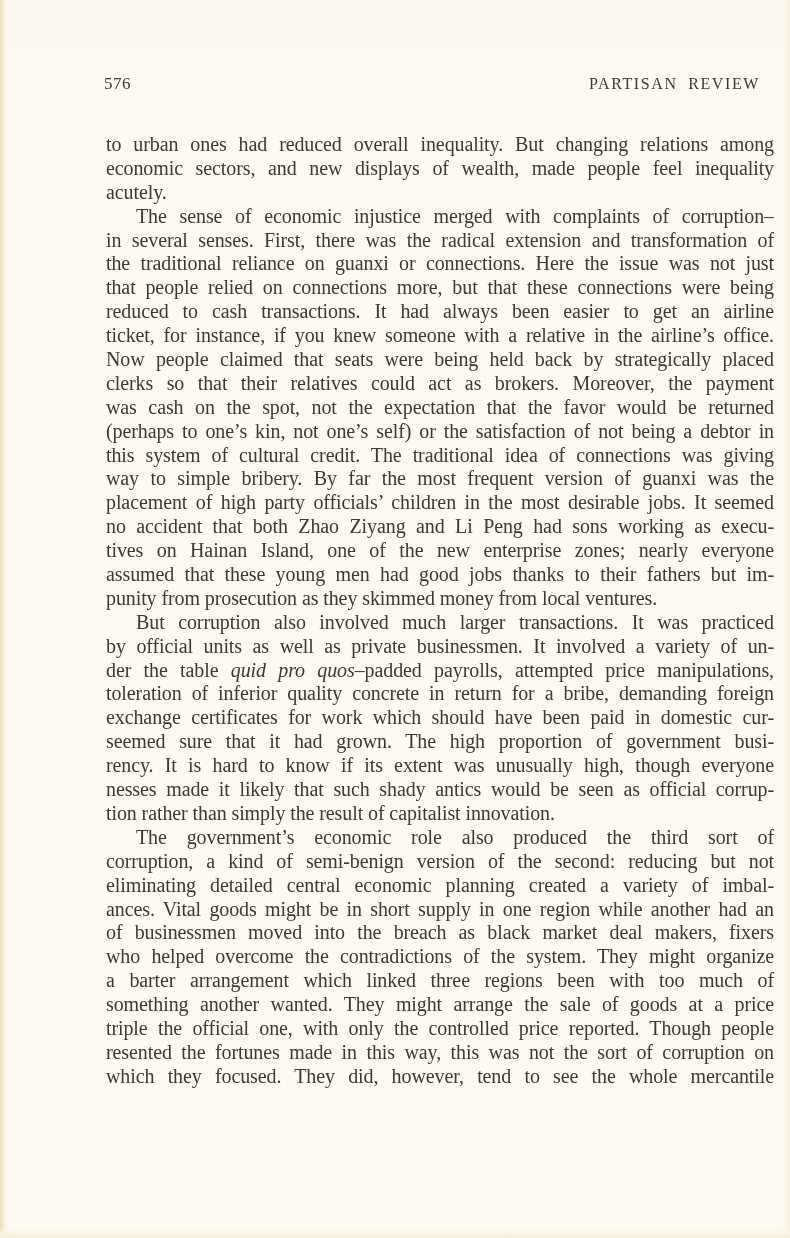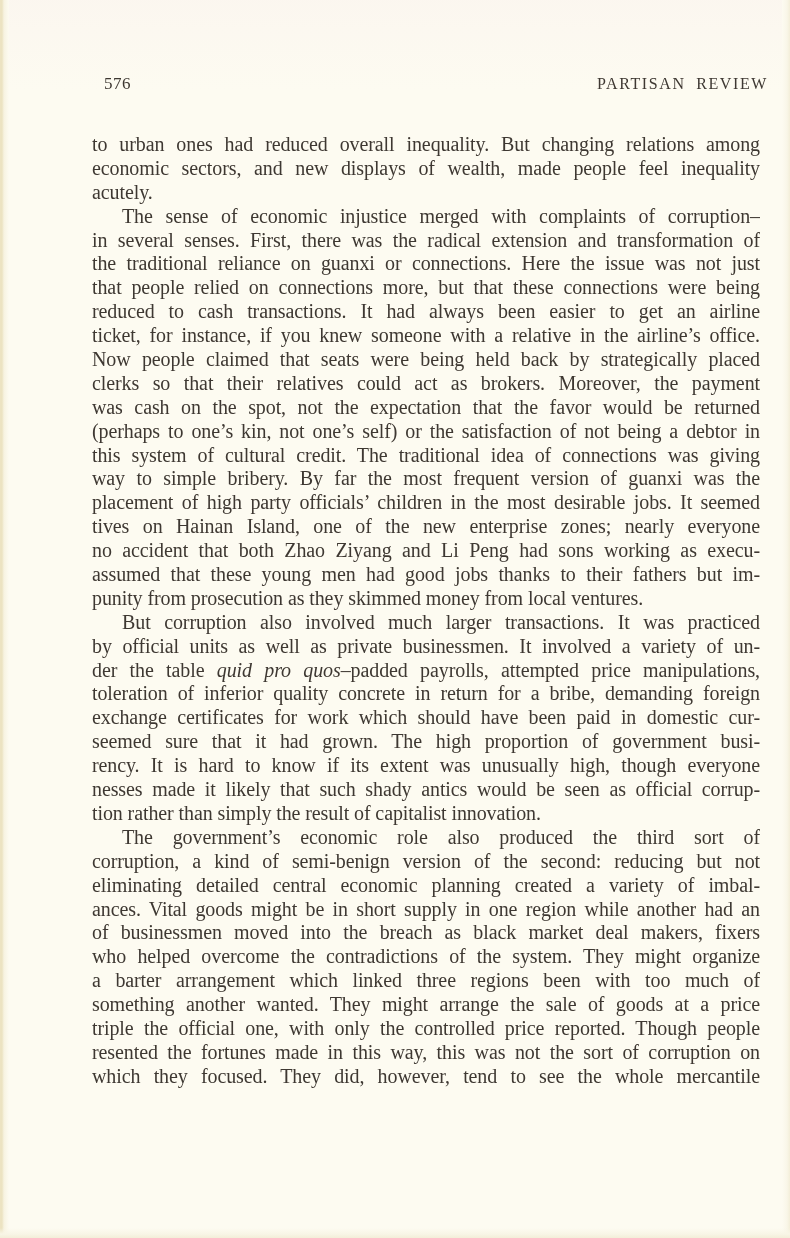--- a/index.html
+++ b/index.html
@@ -62,30 +62,30 @@
     height: 22px;
     font-size: 17px;
   }
   .page-number {
     position: absolute;
     left: 0; top: 0;
     letter-spacing: 0.5px;
   }
   .journal-title {
     position: absolute;
-    right: 4px; top: 1px;
+    right: 12px; top: 1px;
     font-size: 16px;
     letter-spacing: 1.6px;
     word-spacing: 5px;
   }
 
   .body-text {
     position: absolute;
     top: 133px;
-    left: 92px;
+    left: 106px;
     width: 668px;
     font-size: 20px;
     line-height: 23.9px;
     letter-spacing: -0.1px;
     text-rendering: optimizeLegibility;
   }
   .para { margin: 0; }
   .line {
     height: 23.9px;
     overflow: hidden;
@@ -128,22 +128,22 @@
         <div class="line"><span>that people relied on connections more, but that these connections were being</span></div>
         <div class="line"><span>reduced to cash transactions. It had always been easier to get an airline</span></div>
         <div class="line"><span>ticket, for instance, if you knew someone with a relative in the airline’s office.</span></div>
         <div class="line"><span>Now people claimed that seats were being held back by strategically placed</span></div>
         <div class="line"><span>clerks so that their relatives could act as brokers. Moreover, the payment</span></div>
         <div class="line"><span>was cash on the spot, not the expectation that the favor would be returned</span></div>
         <div class="line"><span>(perhaps to one’s kin, not one’s self) or the satisfaction of not being a debtor in</span></div>
         <div class="line"><span>this system of cultural credit. The traditional idea of connections was giving</span></div>
         <div class="line"><span>way to simple bribery. By far the most frequent version of guanxi was the</span></div>
         <div class="line"><span>placement of high party officials’ children in the most desirable jobs. It seemed</span></div>
+        <div class="line"><span>no accident that both Zhao Ziyang and Li Peng had sons working as execu-</span></div>
         <div class="line"><span>tives on Hainan Island, one of the new enterprise zones; nearly everyone</span></div>
-        <div class="line"><span>no accident that both Zhao Ziyang and Li Peng had sons working as execu-</span></div>
         <div class="line"><span>assumed that these young men had good jobs thanks to their fathers but im-</span></div>
         <div class="line last"><span>punity from prosecution as they skimmed money from local ventures.</span></div>
       </div>
       <div class="para indent">
         <div class="line"><span>But corruption also involved much larger transactions. It was practiced</span></div>
         <div class="line"><span>by official units as well as private businessmen. It involved a variety of un-</span></div>
         <div class="line"><span>der the table </span><i>quid pro quos</i><span>–padded payrolls, attempted price manipulations,</span></div>
         <div class="line"><span>toleration of inferior quality concrete in return for a bribe, demanding foreign</span></div>
         <div class="line"><span>exchange certificates for work which should have been paid in domestic cur-</span></div>
         <div class="line"><span>seemed sure that it had grown. The high proportion of government busi-</span></div>

